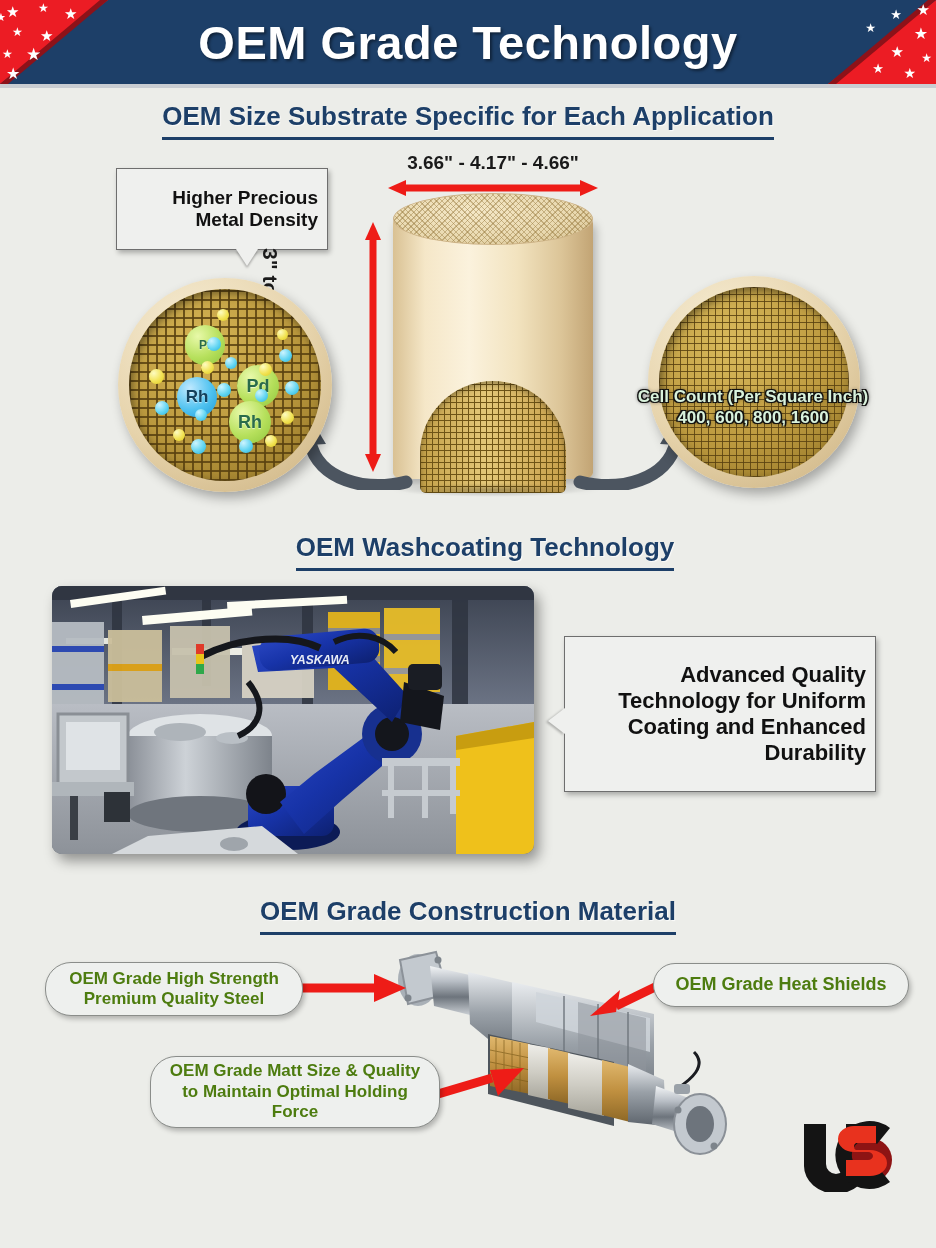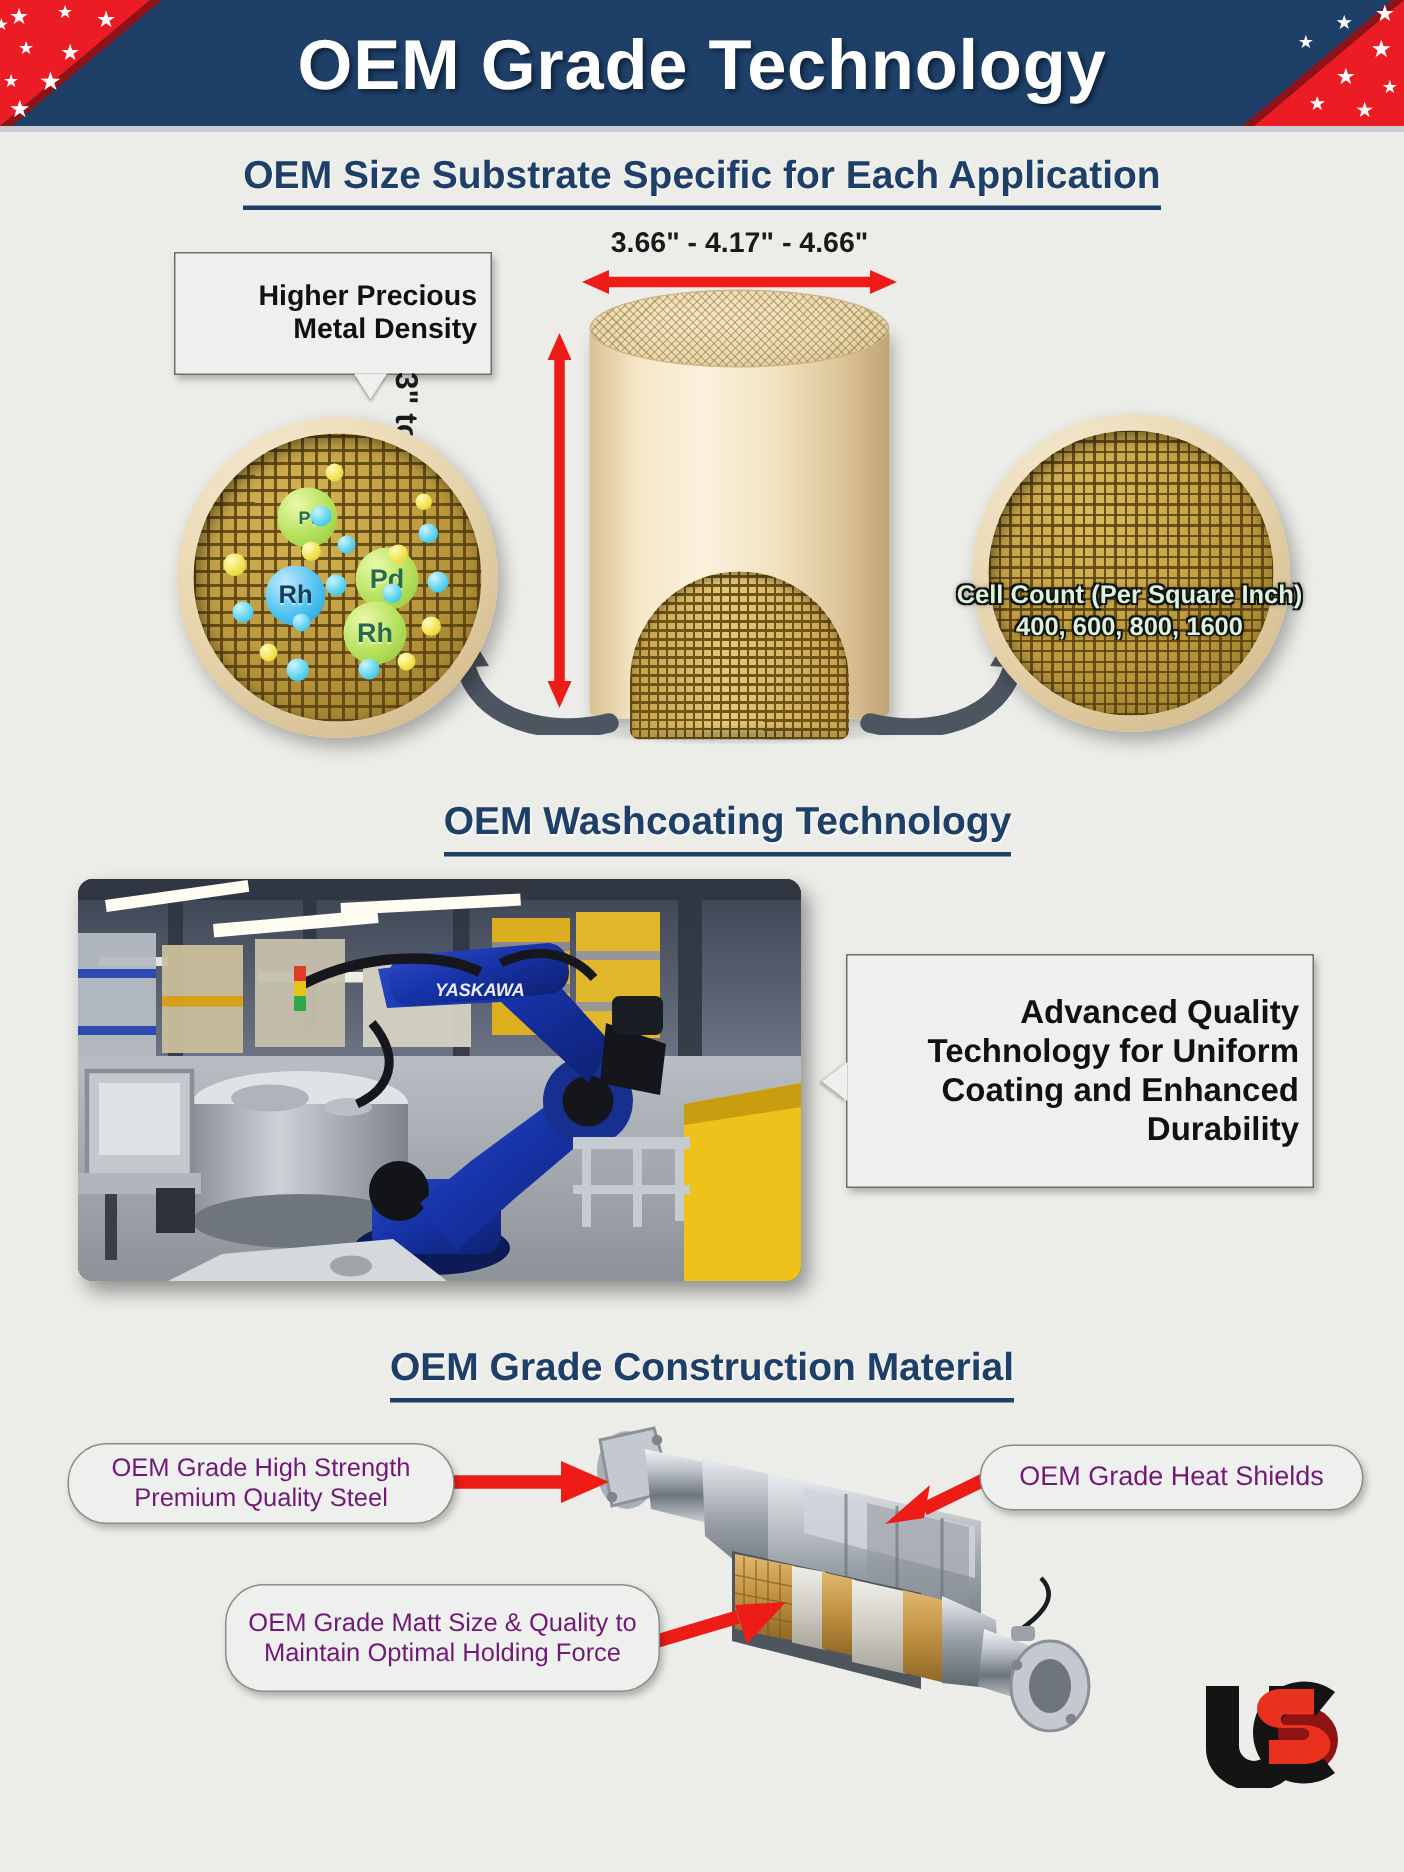--- a/index.html
+++ b/index.html
@@ -73,21 +73,21 @@
   .callout .tail-left{
     position:absolute;left:-17px;top:46%;
     width:0;height:0;border-top:13px solid transparent;
     border-bottom:13px solid transparent;border-right:17px solid #eff0ee;
     filter:drop-shadow(-2px 1px 1px rgba(0,0,0,.25));
   }
   .pill{
     position:absolute;background:#eef0ee;border:1.5px solid #8a8d8a;
     border-radius:26px;box-shadow:2px 3px 5px rgba(0,0,0,.25);
     display:flex;align-items:center;justify-content:center;text-align:center;
-    color:#701a75;font-weight:normal;line-height:1.2;box-sizing:border-box;padding:6px 12px;
+    color:#4d7c0f;font-weight:bold;line-height:1.2;box-sizing:border-box;padding:6px 12px;
   }
 
   
   .cyl-wrap{position:absolute;left:393px;top:193px;width:200px;height:300px;}
   .cyl-body{
     position:absolute;left:0;top:24px;width:200px;height:262px;
     border-radius:10px/6px;
     background:linear-gradient(90deg,#d9c193 0%,#f5e7c8 16%,#fbf2dd 38%,#f2e3bf 62%,#dcc598 84%,#c2a474 100%);
     box-shadow:3px 6px 10px rgba(0,0,0,.25);
   }

